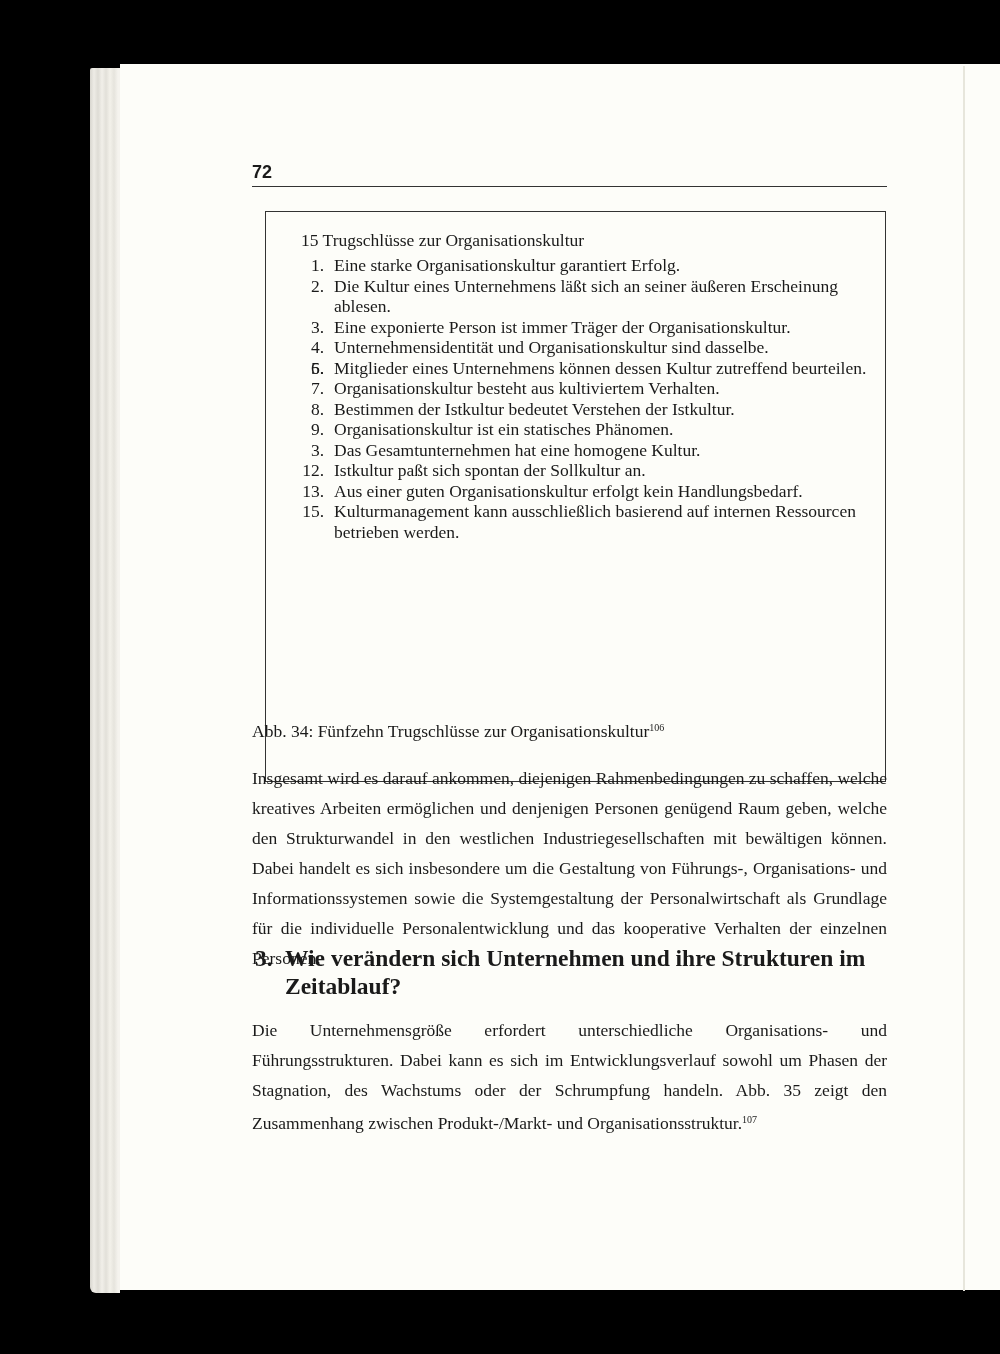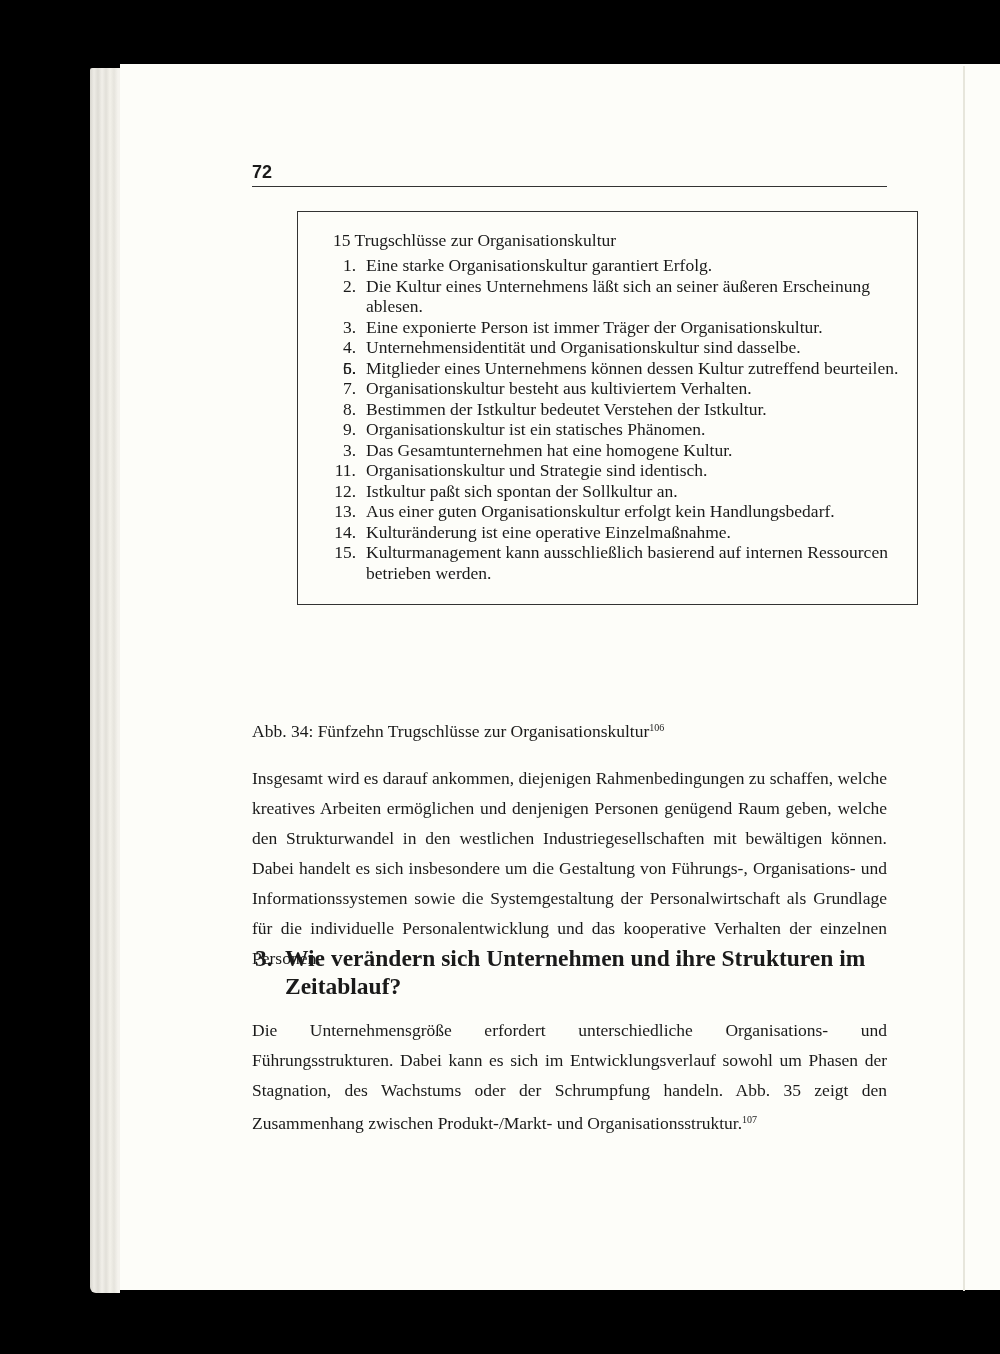--- a/index.html
+++ b/index.html
@@ -21,22 +21,22 @@
   }
   .running-head {
     position: absolute; left: 252px; top: 160px; width: 635px; height: 26px;
     border-bottom: 1.5px solid #333;
     font-family: Liberation Sans, sans-serif; font-weight: bold; font-size: 18px;
   }
   .page-number { position: absolute; left: 0; top: 2px; }
   .running-title { position: absolute; right: 0; top: 2px; }
 
   .figure-box {
-    position: absolute; left: 265px; top: 211px; width: 621px; height: 394px;
-    border: 1.5px solid #333; box-sizing: border-box; margin-left: 32px;
+    position: absolute; left: 265px; top: 211px; width: 621px; height: 571px;
+    border: 1.5px solid #333; box-sizing: border-box;
   }
   .box-title {
     position: absolute; left: 35px; top: 18px; font-size: 17.5px;
   }
   .list { position: absolute; left: 32px; top: 43px; width: 570px; margin: 0; padding: 0; list-style: none; }
   .list-item { position: relative; padding-left: 36px; font-size: 17.5px; line-height: 20.5px; }
   .list-num { position: absolute; left: 0; width: 26px; text-align: right; }
 
   .caption {
     position: absolute; left: 252px; top: 721px; font-size: 17.5px;
@@ -76,24 +76,22 @@
       <li class="list-item"><span class="list-num">1.</span><span>Eine starke Organisationskultur garantiert Erfolg.</span></li>
       <li class="list-item"><span class="list-num">2.</span><span>Die Kultur eines Unternehmens läßt sich an seiner äußeren Erscheinung ablesen.</span></li>
       <li class="list-item"><span class="list-num">3.</span><span>Eine exponierte Person ist immer Träger der Organisationskultur.</span></li>
       <li class="list-item"><span class="list-num">4.</span><span>Unternehmensidentität und Organisationskultur sind dasselbe.</span></li>
       <li class="list-item"><span class="list-num">5.</span></li>
       <li class="list-item"><span class="list-num">6.</span><span>Mitglieder eines Unternehmens können dessen Kultur zutreffend beurteilen.</span></li>
       <li class="list-item"><span class="list-num">7.</span><span>Organisationskultur besteht aus kultiviertem Verhalten.</span></li>
       <li class="list-item"><span class="list-num">8.</span><span>Bestimmen der Istkultur bedeutet Verstehen der Istkultur.</span></li>
       <li class="list-item"><span class="list-num">9.</span><span>Organisationskultur ist ein statisches Phänomen.</span></li>
       <li class="list-item"><span class="list-num">3.</span><span>Das Gesamtunternehmen hat eine homogene Kultur.</span></li>
-      <li class="list-item"><span class="list-num">11.</span><span>Organisationskultur und Strategie sind identisch.</span></li>
       <li class="list-item"><span class="list-num">12.</span><span>Istkultur paßt sich spontan der Sollkultur an.</span></li>
       <li class="list-item"><span class="list-num">13.</span><span>Aus einer guten Organisationskultur erfolgt kein Handlungsbedarf.</span></li>
-      <li class="list-item"><span class="list-num">14.</span><span>Kulturänderung ist eine operative Einzelmaßnahme.</span></li>
       <li class="list-item"><span class="list-num">15.</span><span>Kulturmanagement kann ausschließlich basierend auf internen Ressourcen betrieben werden.</span></li>
     </ol>
 </div>
 
 <div class="caption">
   <span class="caption-label">Abb. 34:</span>
   <span>Fünfzehn Trugschlüsse zur Organisationskultur</span><sup>106</sup>
 </div>
 
 <div class="paragraph p1">Insgesamt wird es darauf ankommen, diejenigen Rahmenbedingungen zu schaffen, welche kreatives Arbeiten ermöglichen und denjenigen Personen genügend Raum geben, welche den Strukturwandel in den westlichen Industriegesellschaften mit bewältigen können. Dabei handelt es sich insbesondere um die Gestaltung von Führungs-, Organisations- und Informationssystemen sowie die Systemgestaltung der Personalwirtschaft als Grundlage für die individuelle Personalentwicklung und das kooperative Verhalten der einzelnen Personen.</div>

